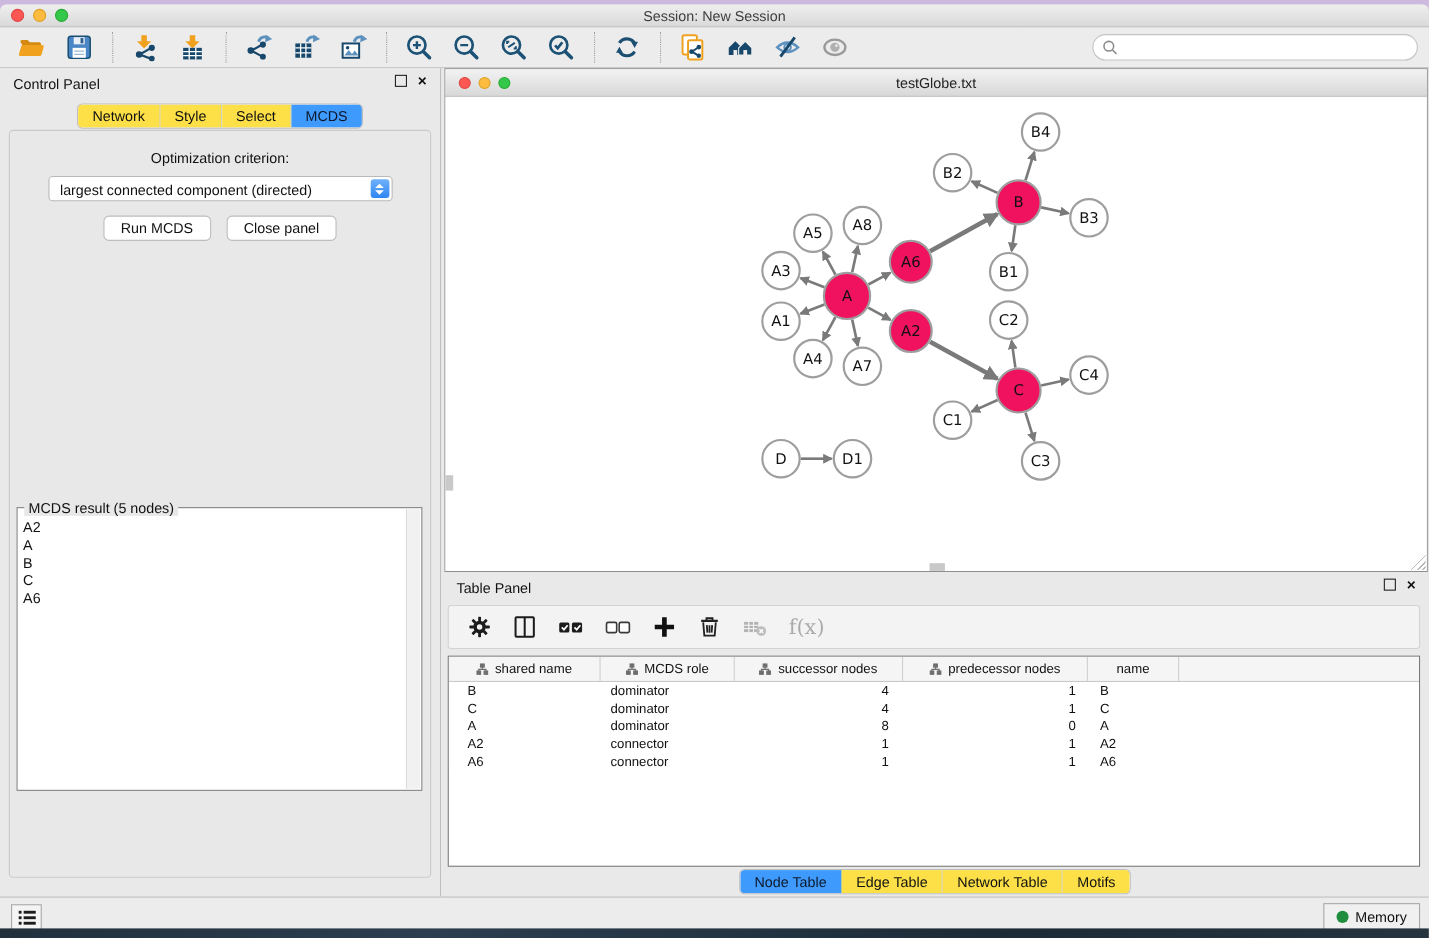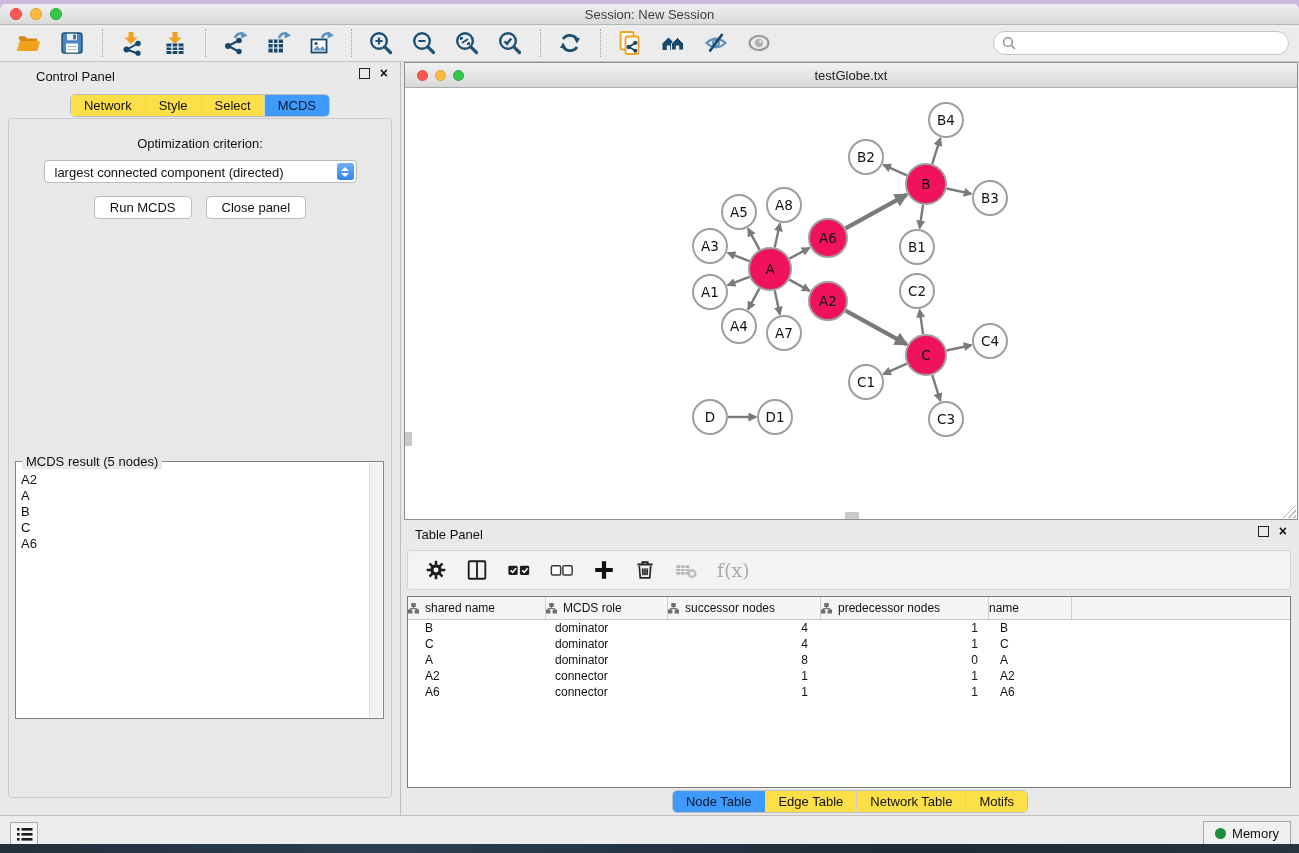--- a/index.html
+++ b/index.html
@@ -22,21 +22,21 @@
   .toolbar { position:absolute; left:0; top:21px; width:100%; height:37px; background:#ECECEC; border-bottom:1px solid #C6C6C6; display:flex; align-items:center; padding:0 10px 0 12px; }
   .tbtn { width:34px; height:30px; display:flex; align-items:center; justify-content:center; flex:0 0 auto; margin-right:9px; }
   .tsep { width:1px; height:28px; border-left:1px dotted #9F9F9F; margin:0 12px 0 4px; flex:0 0 auto; }
   .searchbox { margin-left:auto; width:296px; height:24px; background:#fff; border:1px solid #C4C4C4; border-radius:12px; display:flex; align-items:center; padding-left:8px; }
   .searchbox input { border:none; outline:none; background:transparent; font-size:13px; width:250px; margin-left:6px; }
 
   
   .main { position:absolute; left:0; top:58px; width:100%; height:753px; }
 
   
-  .control-panel { position:absolute; left:0; top:0; width:401px; height:753px; background:#E9E9E9; border-right:1px solid #BEBEBE;padding-left:24px; }
+  .control-panel { position:absolute; left:0; top:0; width:401px; height:753px; background:#E9E9E9; border-right:1px solid #BEBEBE; }
   .panel-header { position:relative; height:26px; }
   .panel-header .ptitle { position:absolute; left:12px; top:7px; font-size:13px; color:#111; }
   .panel-icons { position:absolute; right:12px; top:6px; display:flex; gap:10px; align-items:center; }
   .float-ico { width:11px; height:11px; border:1.6px solid #222; background:transparent; }
   .close-ico { font-size:14px; font-weight:900; color:#111; line-height:11px; }
 
   .seg { display:inline-flex; border:1px solid #BDBDBD; border-radius:5px; overflow:hidden; background:#fff; }
   .seg .tab { padding:3px 13px; font-size:13px; color:#111; background:#fde047; border-right:1px solid #CFCFCF; cursor:default; }
   .seg .tab:last-child { border-right:none; }
   .seg .tab.sel { background:#3E9BFD; color:#0f172a; border-right-color:#3E9BFD; }
@@ -74,21 +74,21 @@
      background:linear-gradient(135deg,transparent 50%,#B5B5B5 50%,#B5B5B5 56%,transparent 56%,transparent 70%,#B5B5B5 70%,#B5B5B5 76%,transparent 76%,transparent 88%,#B5B5B5 88%,#B5B5B5 94%,transparent 94%); }
 
   
   .table-panel { position:absolute; left:0px; top:458px; width:898px; height:295px; background:#E9E9E9; }
   .tp-toolbar { position:absolute; left:6px; right:8px; top:30px; height:40px; background:#F3F3F3; border:1px solid #D3D3D3; border-radius:3px; display:flex; align-items:center; gap:17px; padding-left:16px; }
   .tp-ico { display:flex; align-items:center; justify-content:center; }
   .fx-label { font-family:"DejaVu Serif","Liberation Serif",serif; font-size:19px; color:#ABABAB; }
 
   .datatable { position:absolute; left:6px; right:8px; top:76px; height:192px; background:#fff; border:1px solid #7A7A7A; overflow:hidden; }
   .dt-header { display:grid; grid-template-columns:138px 122px 153px 168px 83px 1fr; height:23px; background:#F5F5F5; border-bottom:1px solid #C9C9C9; }
-  .dt-hcell { display:flex; align-items:center; gap:6px; font-size:12px; color:#111; border-right:1px solid #CFCFCF; position:relative; }
+  .dt-hcell { display:flex; align-items:center; justify-content:center; gap:6px; font-size:12px; color:#111; border-right:1px solid #CFCFCF; position:relative; }
   .dt-hcell:last-child { border-right:none; }
   .dt-row { display:grid; grid-template-columns:138px 122px 153px 168px 83px 1fr; height:16px; background:#fff; }
   .dt-cell { font-size:12px; color:#111; line-height:16px; white-space:nowrap; overflow:hidden; }
   .dt-cell.c0 { padding-left:17px; }
   .dt-cell.c1 { padding-left:9px; }
   .dt-cell.c2 { text-align:right; padding-right:13px; }
   .dt-cell.c3 { text-align:right; padding-right:11px; }
   .dt-cell.c4 { padding-left:11px; }
   .tp-tabs { position:absolute; left:0; right:0; top:270px; text-align:center; }
 

